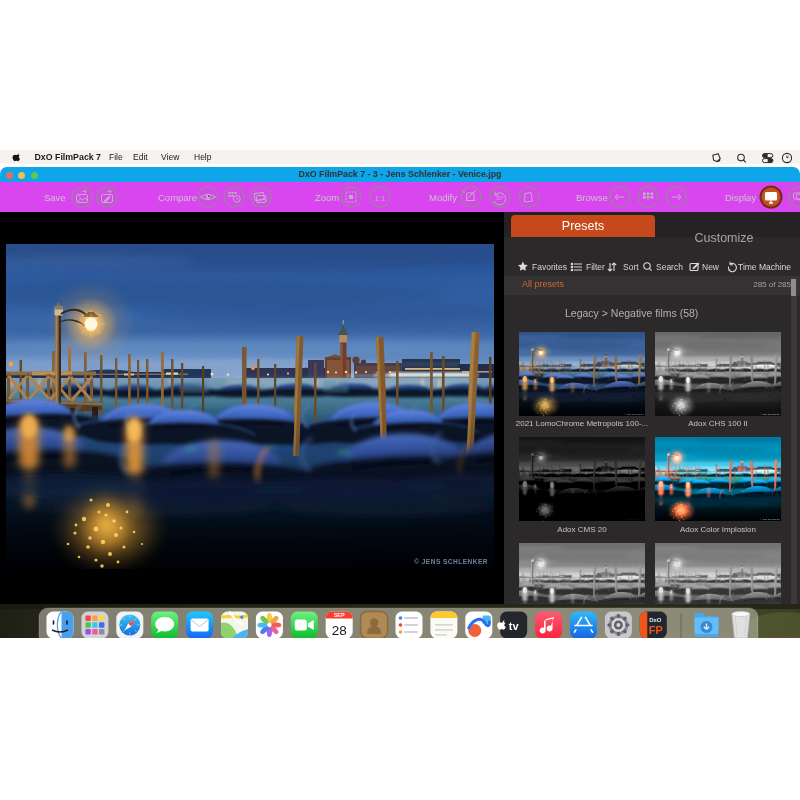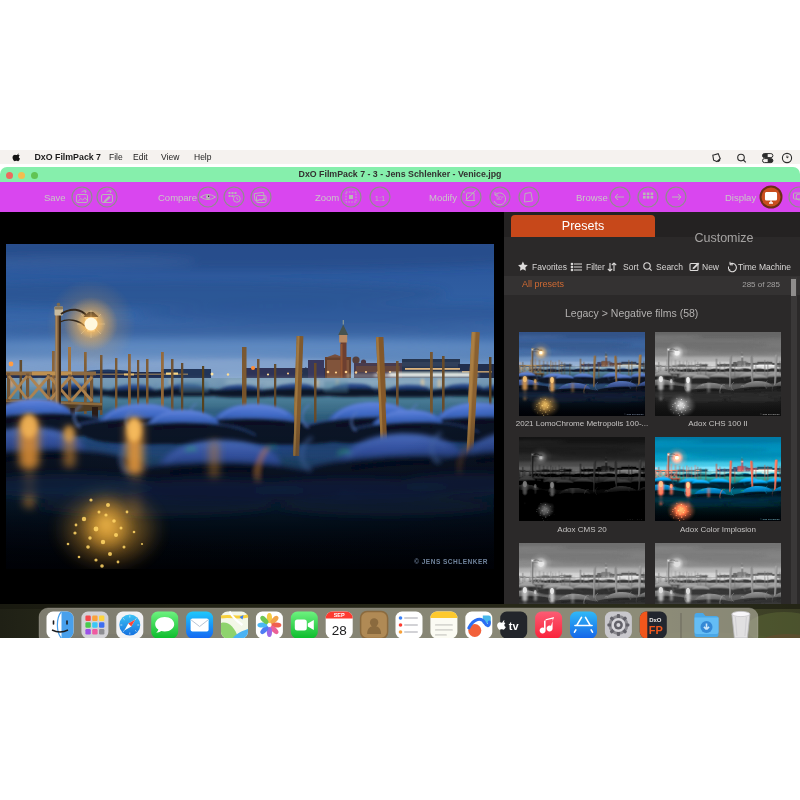--- a/index.html
+++ b/index.html
@@ -5,39 +5,39 @@
   html,body{margin:0;padding:0;background:#fff;}
   *{-webkit-font-smoothing:antialiased;}
   body{width:800px;height:800px;position:relative;overflow:hidden;
        font-family:"Liberation Sans", sans-serif;}
   .abs{position:absolute;}
   
   #menubar{left:0;top:150px;width:800px;height:14px;background:#f5f2ef;
            color:#1b1b1b;font-size:8.5px;}
   #menubar .mtxt{position:absolute;top:2px;line-height:11px;}
   
-  #titlebar{left:0;top:167px;width:800px;height:15px;background:#86efac;
+  #titlebar{left:0;top:167px;width:800px;height:15px;background:#0ea5e9;
             border-radius:7px 7px 0 0;}
   .tl{position:absolute;top:4.5px;width:7px;height:7px;border-radius:50%;}
   #titletxt{position:absolute;left:0;width:800px;top:1.5px;text-align:center;
             font-size:8.8px;font-weight:bold;color:#333130;}
   
   #toolbar{left:0;top:182px;width:800px;height:30px;background:#d946ef;padding-left:39px;}
   
   #viewer{left:0;top:212px;width:504px;height:392px;background:#000;}
   
   #panel{left:504px;top:212px;width:296px;height:392px;background:#2b2929;overflow:hidden;}
   #tabstrip{position:absolute;left:0;top:0;width:296px;height:25px;background:#242222;}
   #tabpresets{position:absolute;left:7px;top:3px;width:144px;height:22px;background:#c7481a;
      border-radius:4px 4px 0 0;color:#fff;font-size:12.5px;text-align:center;line-height:22px;}
   #tabcustom{position:absolute;left:151px;top:3px;width:138px;height:22px;color:#a5a3a2;
      font-size:12.5px;text-align:center;line-height:22px;margin-top:12px;}
   #allpresets{position:absolute;left:0;top:64px;width:296px;height:19px;background:#343232;}
   #allpresets .l{position:absolute;left:18px;top:3px;font-size:9px;color:#d06a33;}
-  #allpresets .r{position:absolute;right:20px;top:4px;font-size:8px;color:#a3a1a0;}
+  #allpresets .r{position:absolute;right:9px;top:4px;font-size:8px;color:#a3a1a0;}
   #legacy{position:absolute;left:13px;top:95px;font-size:10.5px;color:#b3b1b0;padding-left:48px;}
   .thumb{position:absolute;width:126px;height:84px;overflow:hidden;background:#111;}
   .cap{position:absolute;width:140px;font-size:8px;color:#c6c4c3;text-align:center;}
   
   #desk{left:0;top:604px;width:800px;height:34px;overflow:hidden;}
 </style>
 </head>
 <body>
 <svg width="0" height="0" style="position:absolute">
     <defs>

